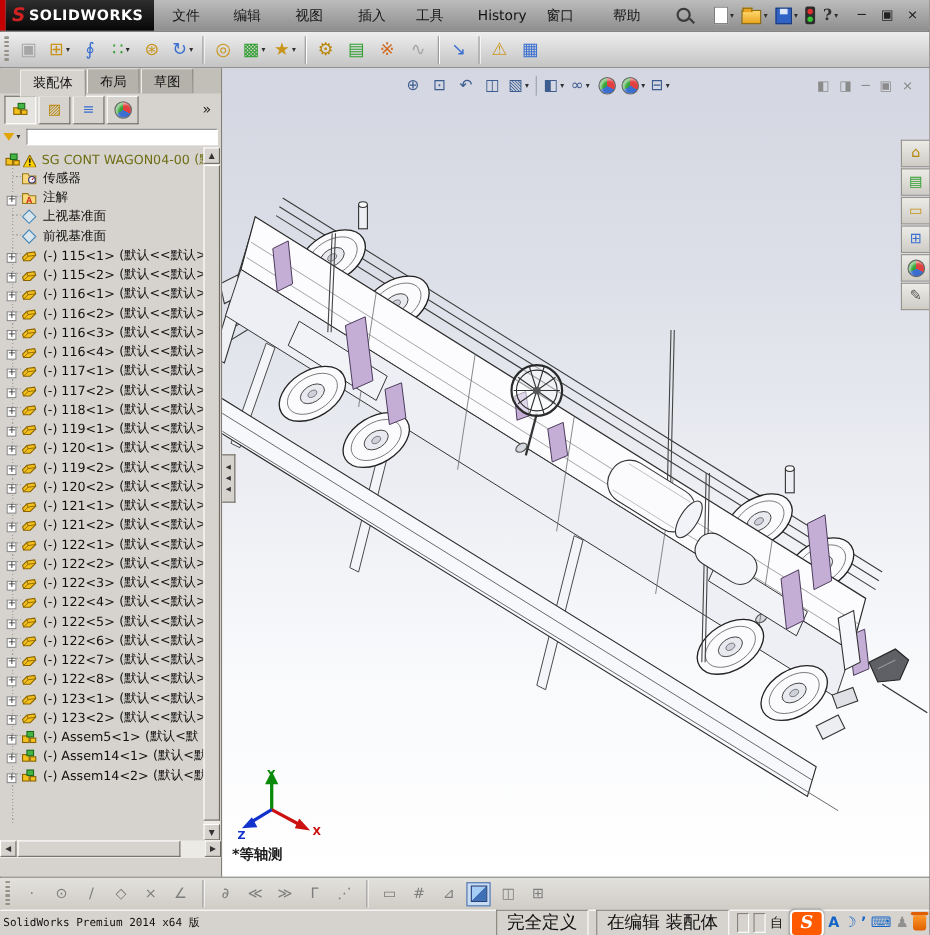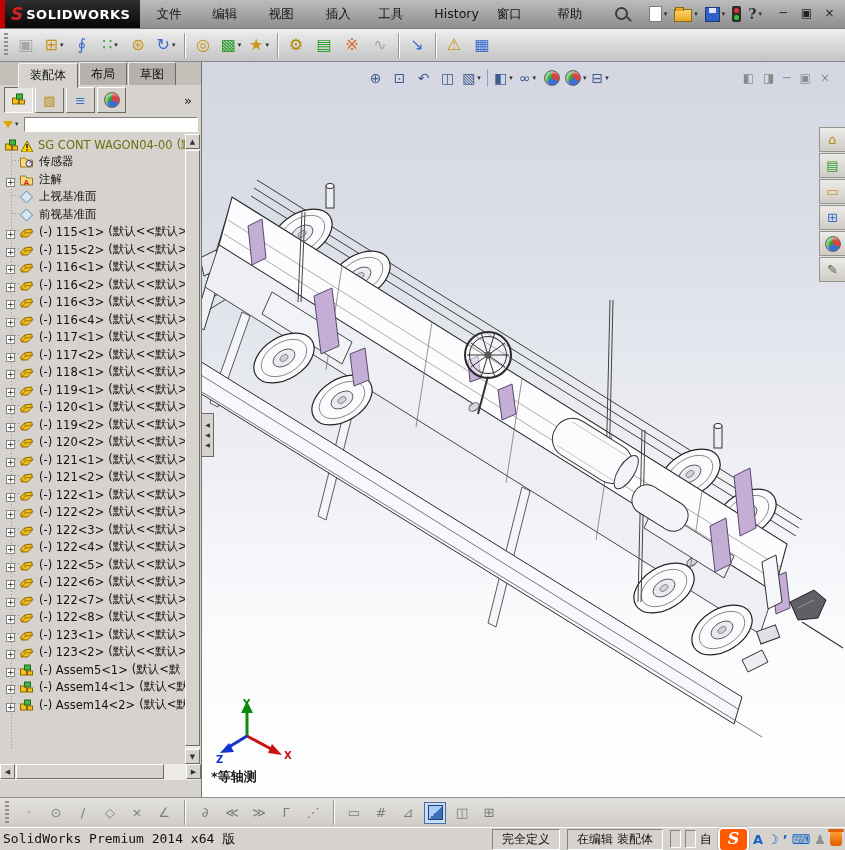--- a/index.html
+++ b/index.html
@@ -114,23 +114,23 @@
   .bottom-toolbar{position:absolute;left:0;top:797px;width:845px;height:30px;box-sizing:border-box;
     background:linear-gradient(#e3e1dc,#cfccc6);border-top:1px solid #8f8f8f;display:flex;align-items:center;padding-left:4px;gap:5px;}
   .bt-btn{width:22px;height:22px;display:flex;align-items:center;justify-content:center;box-sizing:border-box;}
   .bt-btn .gicon{font-size:14px;color:#7d7d7d;}
   .bt-btn.active{border:1px solid #4a6fa8;background:#c8dcf2;}
   .cube3d{width:13px;height:13px;border:1px solid #23407a;
     background:linear-gradient(135deg,#a6cdf4 0 50%,#3f6fb4 50%);}
   
   .statusbar{position:absolute;left:0;top:827px;width:845px;height:23px;box-sizing:border-box;
     background:#d6d3ce;border-top:1px solid #fdfdfd;display:flex;align-items:center;padding:0 3px;}
-  .sb-left{font-family:"DejaVu Sans Mono","Liberation Mono",monospace;font-size:13px;color:#111;}
+  .sb-left{font-family:"DejaVu Sans Mono","Liberation Mono",monospace;font-size:10px;color:#111;}
   .flex1{flex:1;}
-  .sb-field{border:1px solid;border-color:#87837b #fff #fff #87837b;padding:1px 9px;font-size:12px;
+  .sb-field{border:1px solid;border-color:#87837b #fff #fff #87837b;padding:1px 9px;font-size:16px;
     background:#d6d3ce;white-space:nowrap;margin-right:7px;}
   .sb-mini{width:9px;height:16px;border:1px solid;border-color:#87837b #fff #fff #87837b;margin-right:4px;}
   .ime{display:flex;align-items:center;gap:4px;margin-left:10px;}
   .ime-prefix{font-size:12px;margin-right:-4px;}
   .sogou{width:27px;height:21px;background:#ff5a00;border:2px solid #fff;border-radius:5px;
     color:#fff;font-weight:bold;font-style:italic;font-size:16px;line-height:19px;text-align:center;
     box-shadow:0 0 2px #888;font-family:"DejaVu Serif","Liberation Serif",serif;}
   .ime-g{font-weight:bold;font-size:13px;}
   .trash{width:12px;height:14px;background:linear-gradient(#ff9a2e,#df5f00);border-radius:2px 2px 3px 3px;position:relative;}
   .trash::before{content:"";position:absolute;left:-2px;top:-3px;width:16px;height:3px;background:#df5f00;border-radius:2px;}

